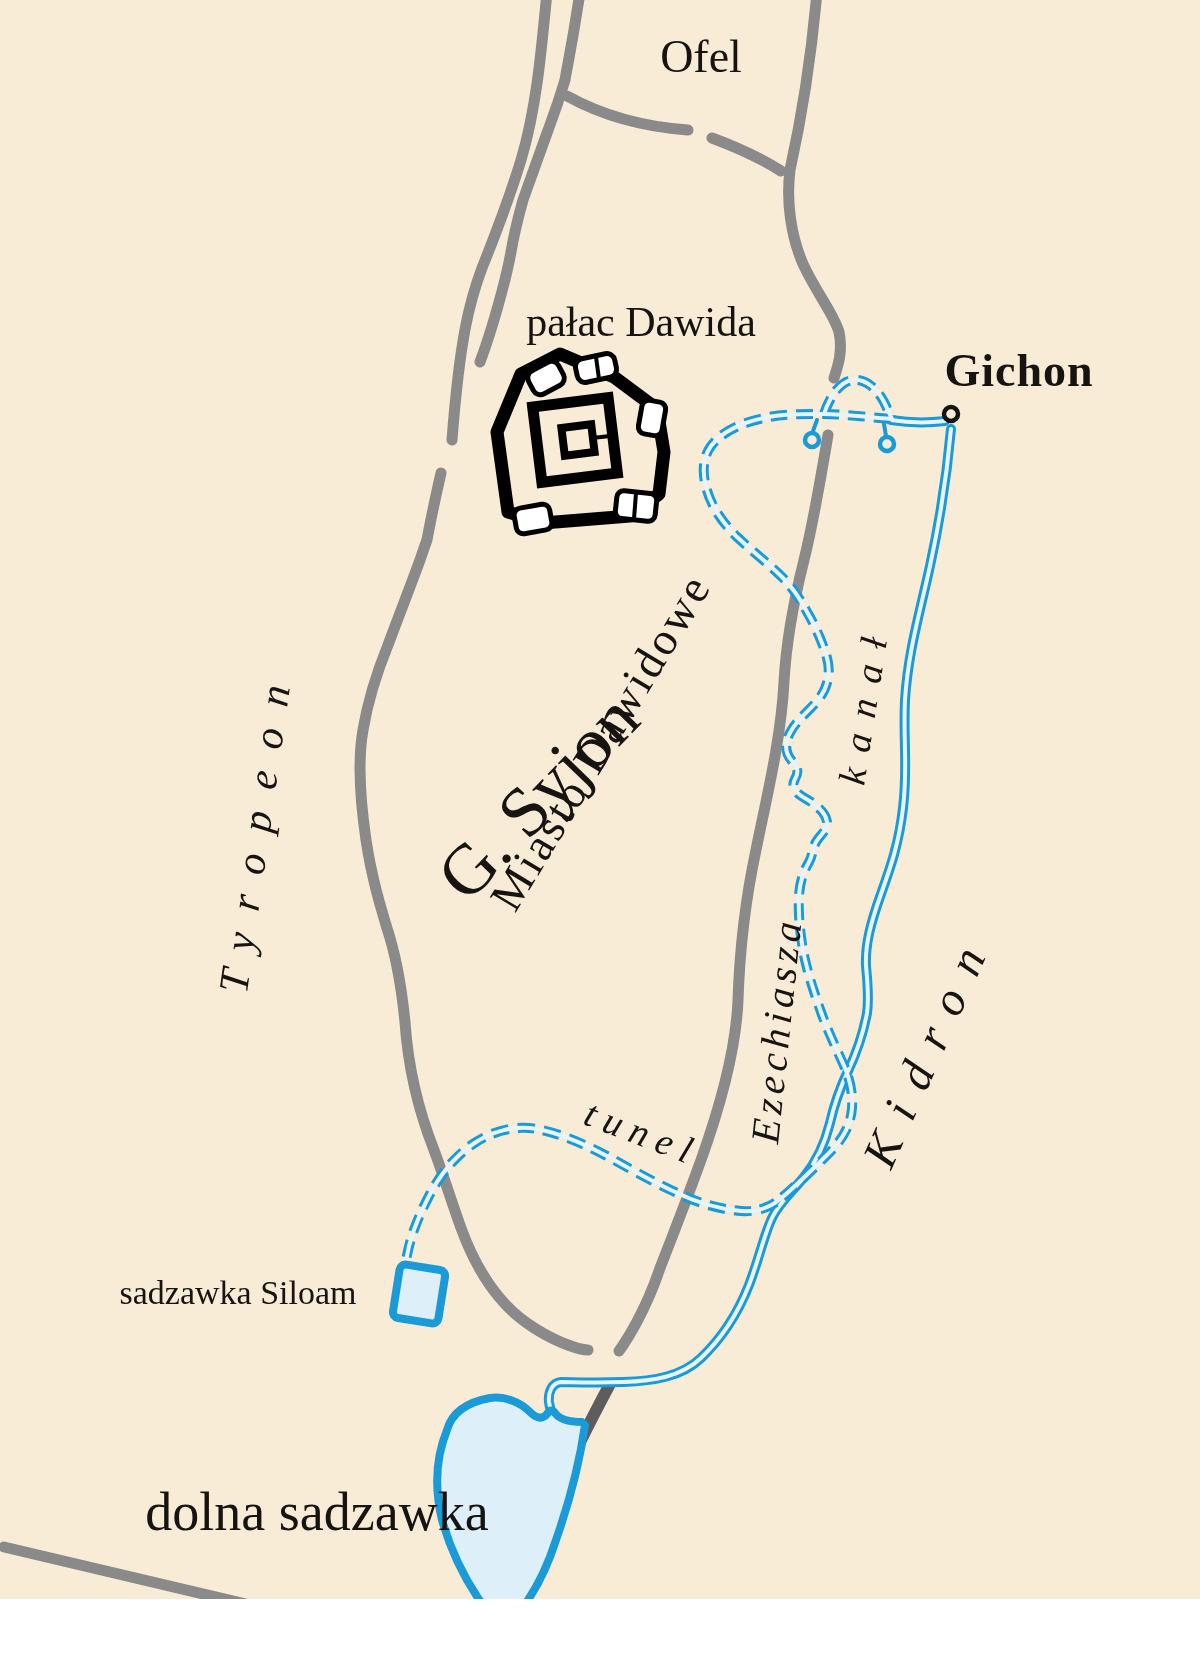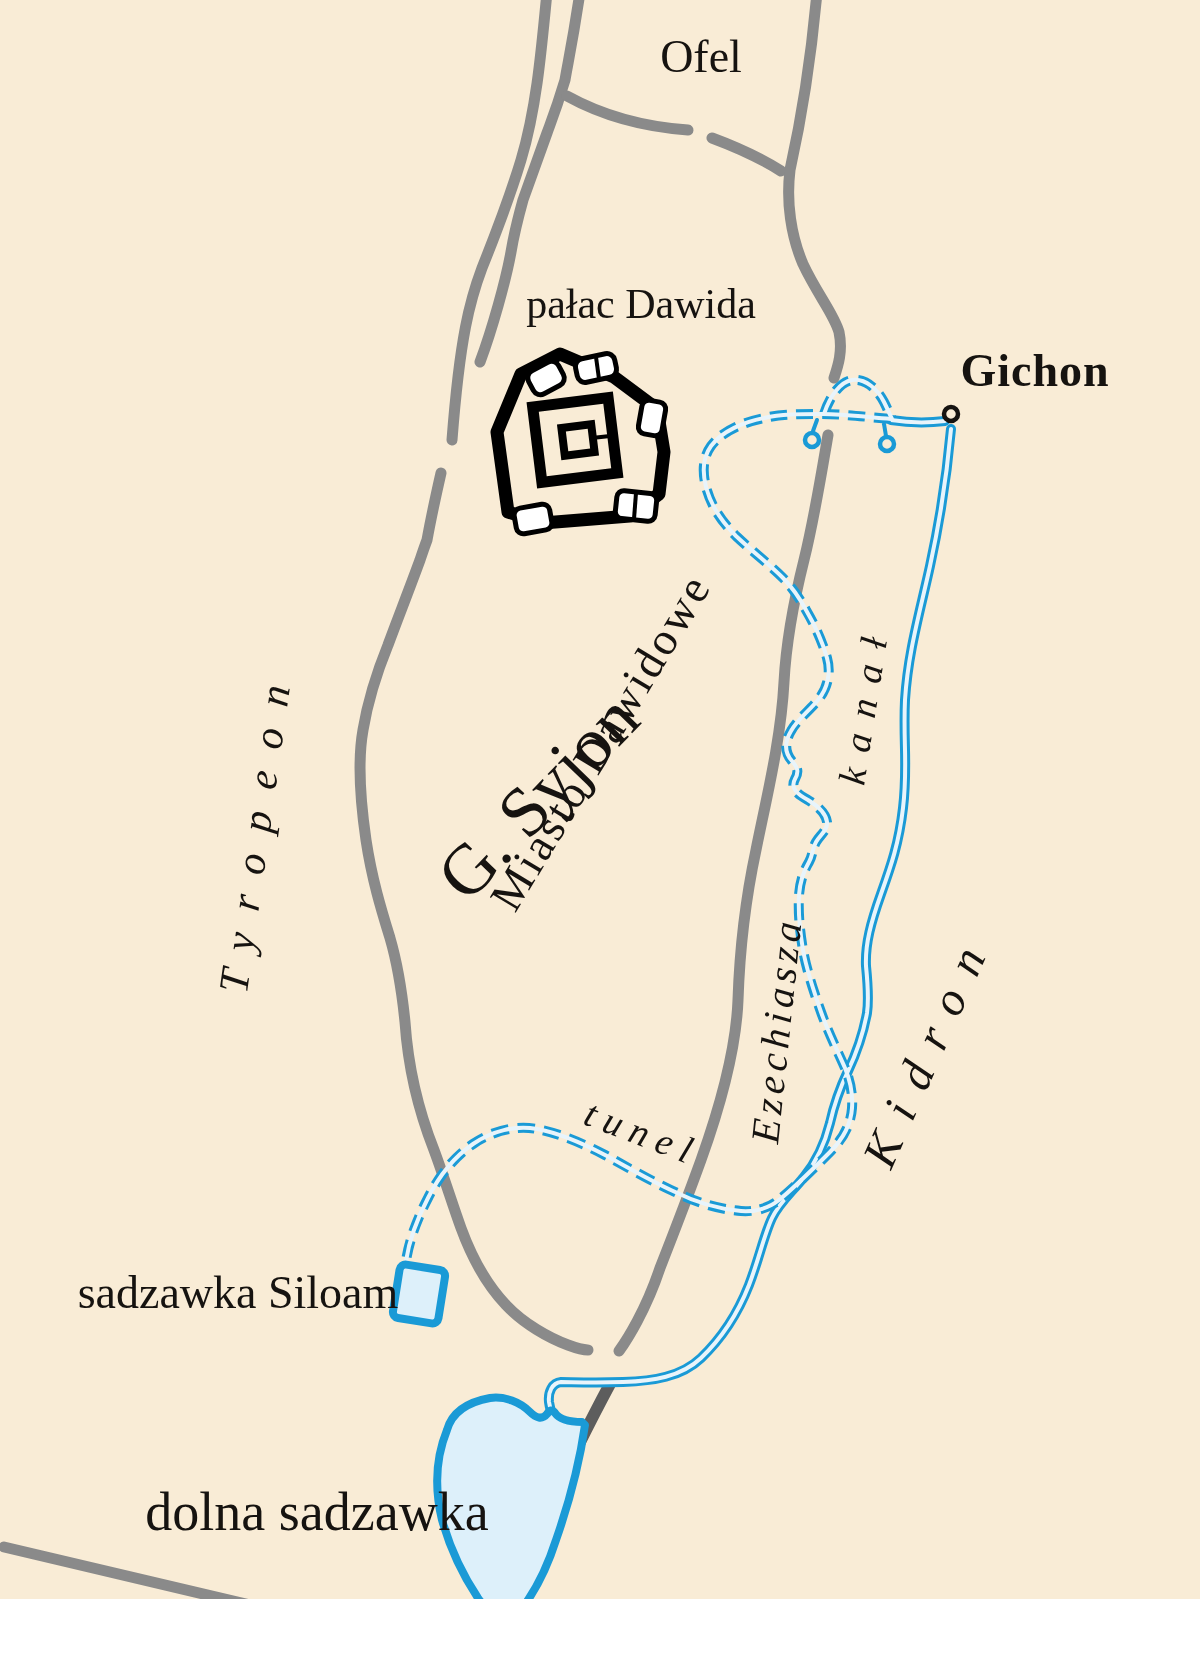--- a/index.html
+++ b/index.html
@@ -28,30 +28,30 @@
   .fort-keep{fill:none;stroke:#000;stroke-width:11;}
   .fort-keep-inner{fill:none;stroke:#000;stroke-width:8;}
   .fort-tower{fill:#fff;stroke:#000;stroke-width:5;}
   .fort-divider{stroke:#000;stroke-width:4;}
   
   .map-label{
     position:absolute; color:var(--ink); white-space:nowrap;
     transform:translate(-50%,-50%); line-height:1;
   }
   .lbl-ofel        {left:701px; top:57px;   font-size:46px;}
-  .lbl-palac       {left:641px; top:304px;  font-size:42px;}
-  .lbl-gichon      {left:1019px;top:371px;  font-size:46px; font-weight:bold; letter-spacing:1px;margin-left:16px;}
+  .lbl-palac       {left:641px; top:322px;  font-size:42px;}
+  .lbl-gichon      {left:1019px;top:371px;  font-size:46px; font-weight:bold; letter-spacing:1px;}
   .lbl-gsyjon      {left:538px; top:797px;  font-size:71px; transform:translate(-50%,-50%) rotate(-46deg);}
   .lbl-miasto      {left:601px; top:742px;  font-size:46px; letter-spacing:3px; transform:translate(-50%,-50%) rotate(-59deg);}
   .lbl-tyropeon    {left:256px; top:828px;  font-size:42px; font-style:italic; letter-spacing:22px; transform:translate(-50%,-50%) rotate(-82deg);}
   .lbl-kanal       {left:864px; top:703px;  font-size:38px; font-style:italic; letter-spacing:16px; transform:translate(-50%,-50%) rotate(-81deg);}
   .lbl-tunel       {left:643px; top:1133px; font-size:38px; font-style:italic; letter-spacing:9px;  transform:translate(-50%,-50%) rotate(21deg);}
   .lbl-ezechiasza  {left:777px; top:1030px; font-size:40px; font-style:italic; letter-spacing:5px;  transform:translate(-50%,-50%) rotate(-84deg);}
   .lbl-kidron      {left:928px; top:1048px; font-size:48px; font-style:italic; letter-spacing:20px; transform:translate(-50%,-50%) rotate(-66deg);}
-  .lbl-siloam      {left:238px; top:1293px; font-size:46px;}
+  .lbl-siloam      {left:238px; top:1293px; font-size:34px;}
   .lbl-dolna       {left:317px; top:1512px; font-size:54px;}
 </style>
 </head>
 <body>
 
 <div id="map-stage">
 
   <svg id="map-svg" width="1200" height="1675" viewBox="0 0 1200 1675">
 
     <g>

